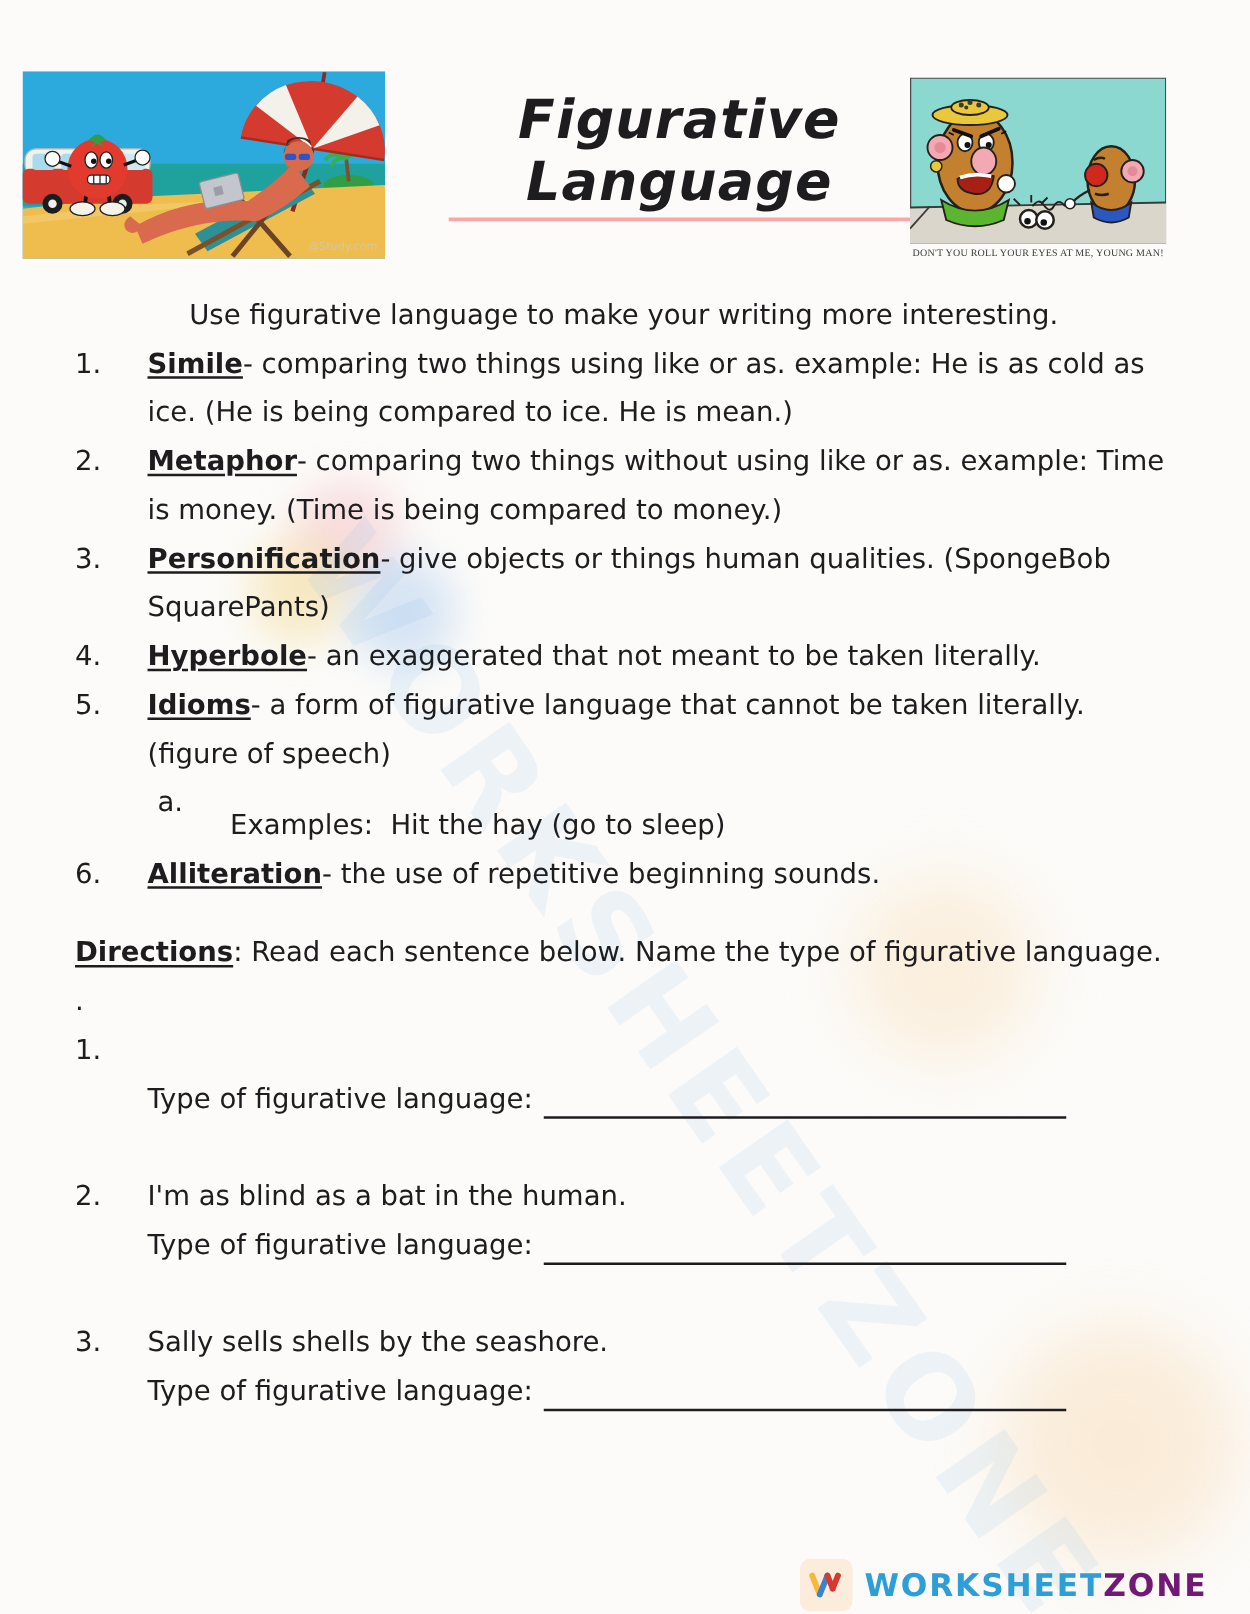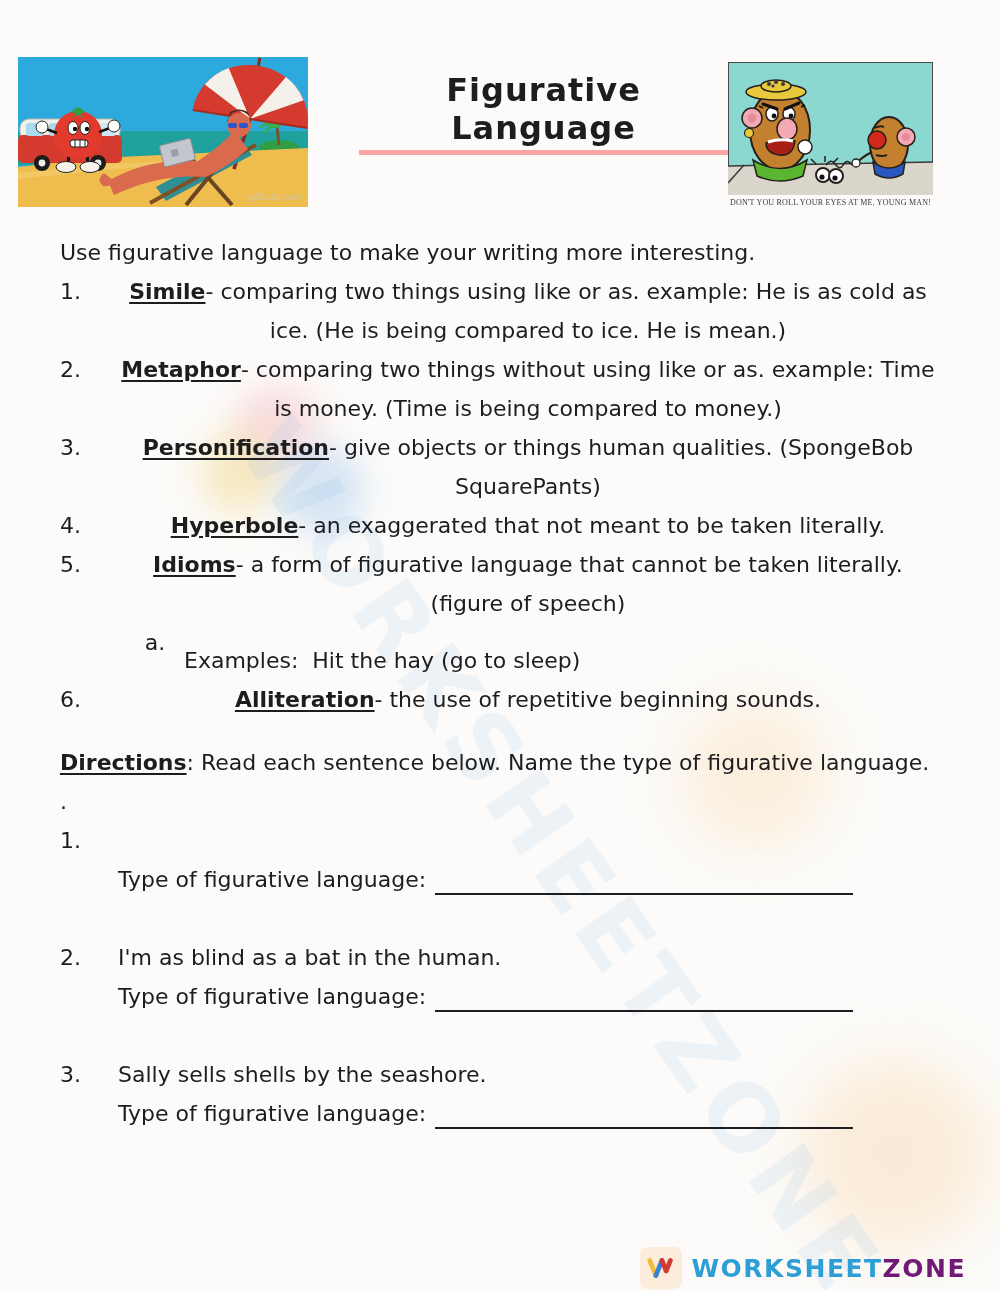--- a/index.html
+++ b/index.html
@@ -25,36 +25,36 @@
   .wm-b5 { left:800px; top:1060px; width:190px; height:190px; background:#f9e2c4; opacity:.6; filter:blur(28px); }
 
   .page { position:relative; z-index:1; }
 
   
   .top-row { display:flex; align-items:flex-start; padding:57px 67px 0 18px; }
   .beach-fig { width:341px; height:150px; flex:none; }
   .beach-fig svg { display:block; width:290px; height:150px; }
   .title-wrap { flex:1; text-align:center; padding-top:14px; }
   .title {
-    display:inline-block; font-size:32px; font-weight:bold; 
-    border-bottom:5px solid #fca5a5; padding-bottom:3px; letter-spacing:1px;
+    display:inline-block; font-size:43px; font-weight:bold; font-style:italic;
+    border-bottom:3px solid #fca5a5; padding-bottom:3px; letter-spacing:1px;
   }
   .potato-col { width:205px; flex:none; padding-top:5px;font-family:Liberation Serif, serif; }
   .potato-col svg { display:block; width:205px; height:133px; }
   .potato-caption {
     margin-top:3px; font-size:8px; letter-spacing:.2px; color:#3c3c3c;
     text-align:center; white-space:nowrap;
   }
 
   
   .content { padding:0 62px 0 60px; font-size:22px; line-height:39px; }
-  .intro { margin-top:26px; }
+  .intro { margin-top:26px;text-align:center; }
   .def-item { display:flex; }
   .def-num { width:58px; flex:none; }
-  .def-text { flex:1;text-align:center; }
+  .def-text { flex:1; }
   .term { font-weight:bold; text-decoration:underline; text-decoration-thickness:2px; text-underline-offset:3px; }
   .sub-row { display:flex; padding-left:8px; }
   .sub-label { width:58px; flex:none; }
   .prewrap { white-space:pre-wrap;margin-top:18px; }
   .directions-p { margin-top:24px; }
   .q-block { margin-bottom:39px; }
   .q-line { display:flex; }
   .q-num { width:58px; flex:none; }
   .answer-line { display:flex; padding-left:58px; align-items:center; }
   .blank {

